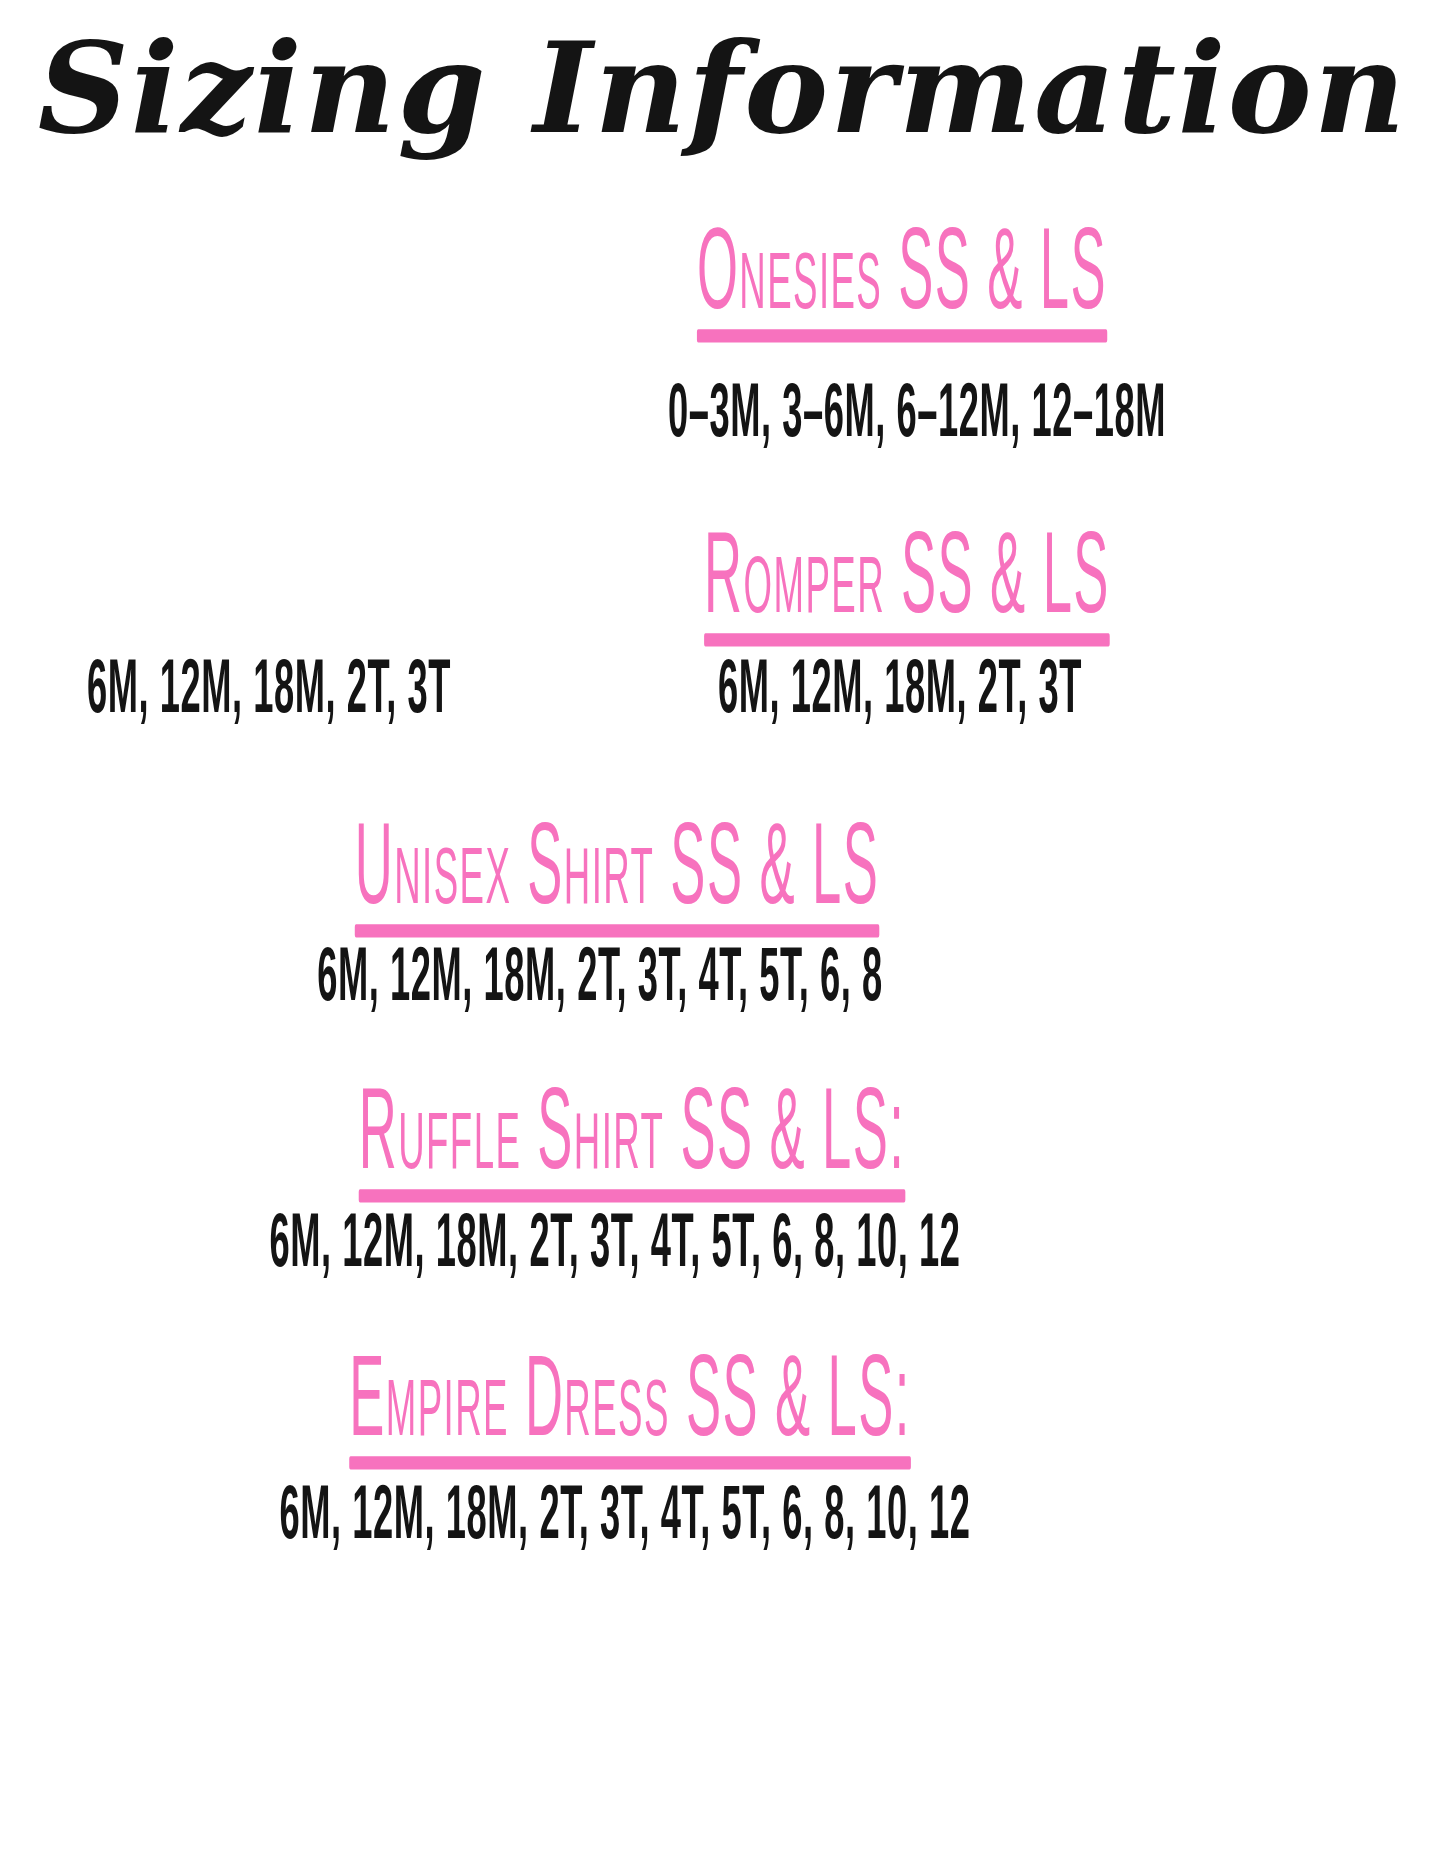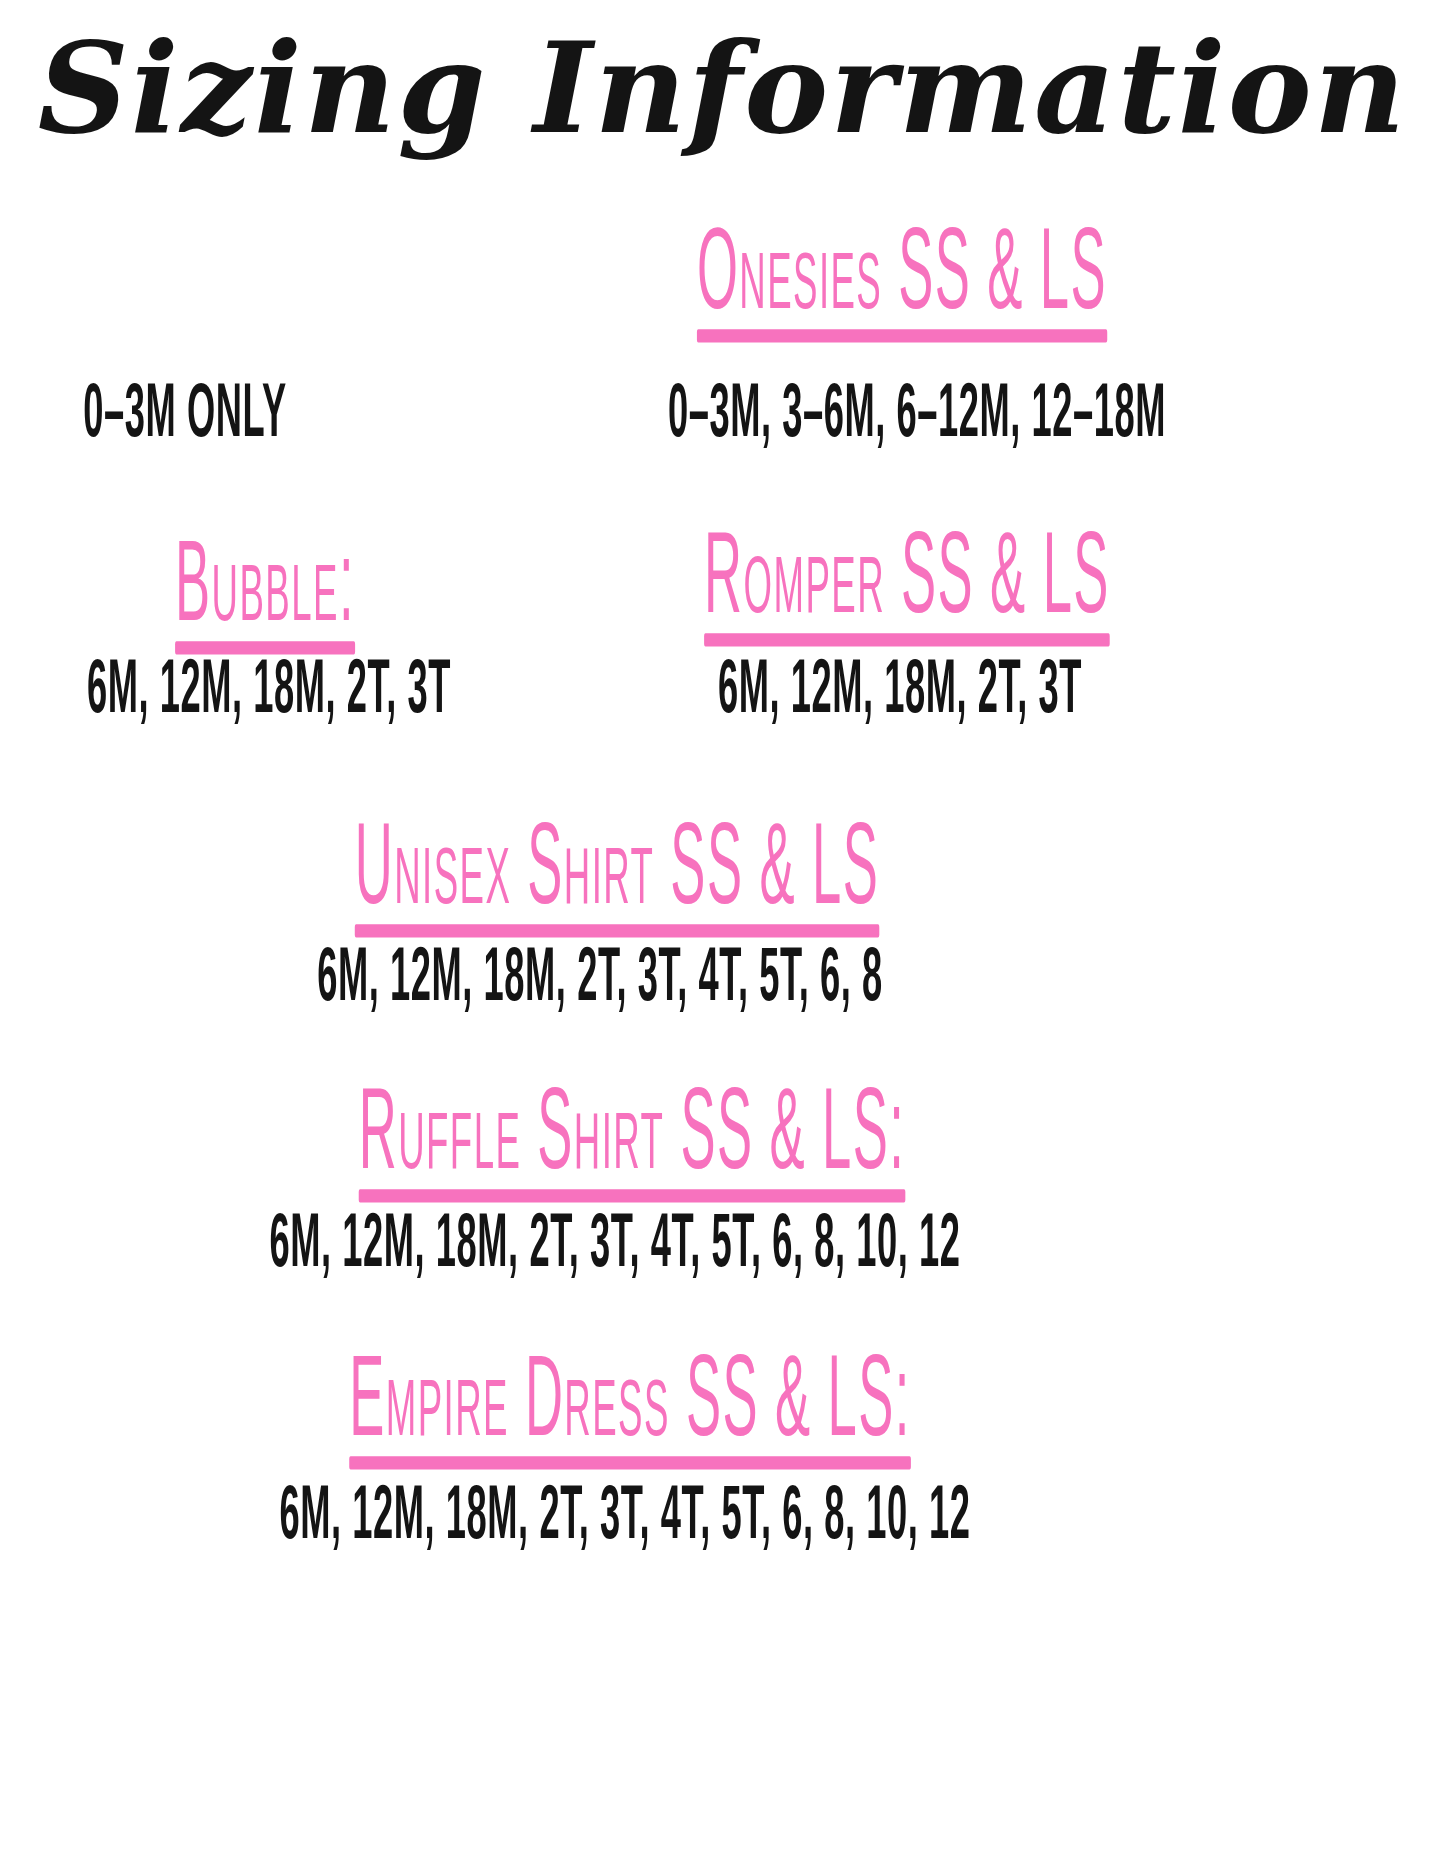--- a/index.html
+++ b/index.html
@@ -74,40 +74,31 @@
     color: var(--ink);
   }
 </style>
 </head>
 <body>
 
 <div class="canvas">
 
   <div class="page-title">Sizing Information</div>
 
-  <div class="pos" style="left:185px; top:372px;">
-    <div class="sinner">0–3M ONLY</div>
-  </div>
 
   <div class="pos" style="left:902px; top:215px;">
     <div class="hinner">
       <div class="heading">Onesies SS &amp; LS</div>
       <div class="hbar"></div>
     </div>
   </div>
   <div class="pos" style="left:917px; top:372px;">
     <div class="sinner">0–3M, 3–6M, 6–12M, 12–18M</div>
   </div>
 
-  <div class="pos" style="left:265px; top:527px;">
-    <div class="hinner">
-      <div class="heading">Bubble:</div>
-      <div class="hbar"></div>
-    </div>
-  </div>
   <div class="pos" style="left:269px; top:648px;">
     <div class="sinner">6M, 12M, 18M, 2T, 3T</div>
   </div>
 
   <div class="pos" style="left:907px; top:519px;">
     <div class="hinner">
       <div class="heading">Romper SS &amp; LS</div>
       <div class="hbar"></div>
     </div>
   </div>

